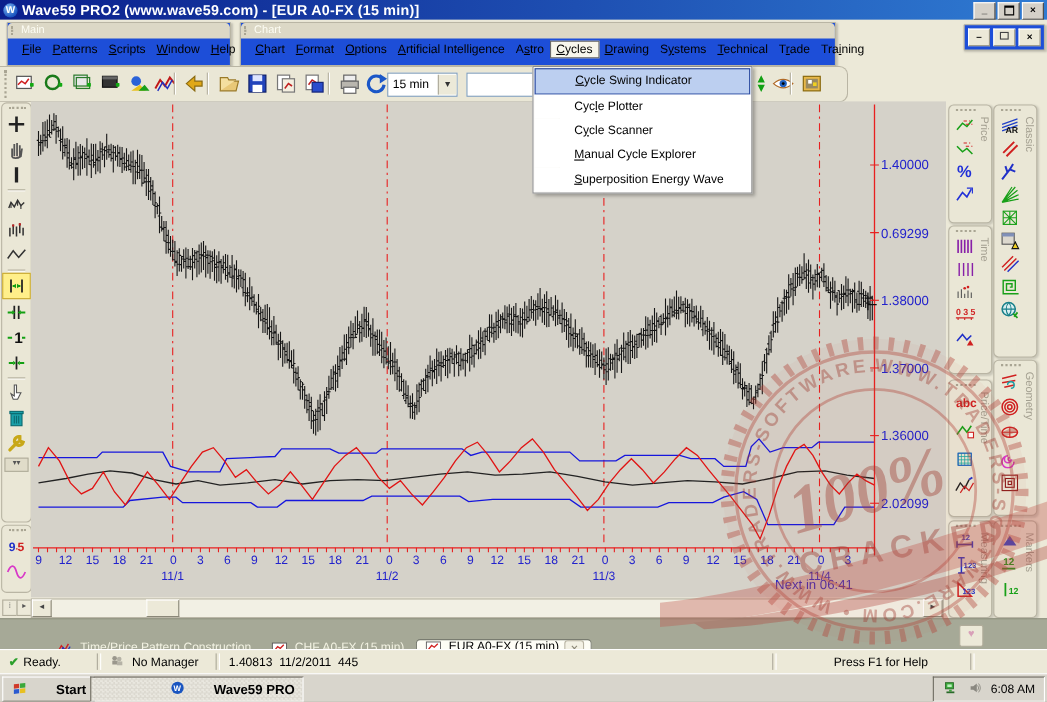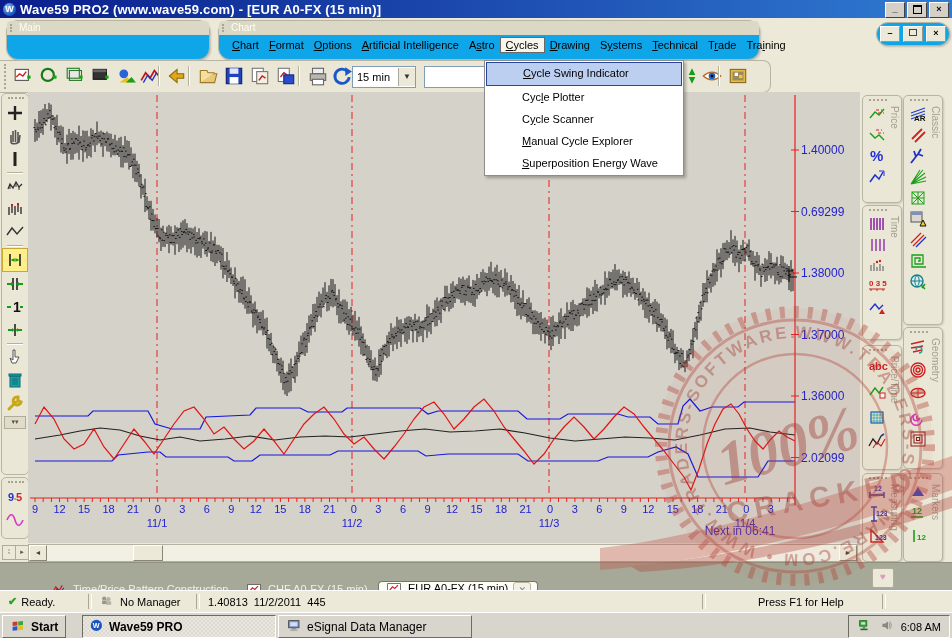--- a/index.html
+++ b/index.html
@@ -10,21 +10,21 @@
             background:linear-gradient(90deg,#0a1e8c 0%,#1e4fb2 55%,#2f7bd2 100%);
             color:#fff;display:flex;align-items:center;}
   .titlebar .appicon{width:13px;height:13px;border-radius:50%;margin:0 4px 0 3px;
             background:radial-gradient(circle at 35% 30%,#7db6f0,#1a55c0 70%);color:#fff;
             font-size:9px;font-weight:bold;text-align:center;line-height:13px;}
   .titlebar .ttext{font-weight:bold;font-size:13px;letter-spacing:.2px;}
   .tbtns{position:absolute;right:3px;top:2px;display:flex;gap:2px;}
   .tbtn{width:18px;height:14px;background:#d4d0c8;border:1px solid;border-color:#fff #404040 #404040 #fff;
         font-size:9px;line-height:12px;text-align:center;font-weight:bold;color:#000;}
   
-  .panel{position:absolute;background:#0ea5e9;border:1px solid #b9b5a4;border-radius:12px;
+  .panel{position:absolute;background:#1d4ed8;border:1px solid #b9b5a4;border-radius:1px;
          box-shadow:1px 1px 2px rgba(0,0,0,.18);}
   .panel-hdr{height:14px;background:#dcd8c6;border-radius:4px 4px 0 0;color:#fdfdf4;
              font-size:10px;padding-left:12px;line-height:14px;position:relative;}
   .grip{position:absolute;left:3px;top:3px;width:3px;bottom:3px;border-left:2px dotted #a9a593;}
   .hgrip{position:absolute;left:6px;top:3px;height:3px;right:14px;border-top:2px dotted #a9a593;}
   .menurow{display:flex;align-items:center;height:20px;padding-left:8px;white-space:nowrap;}
   .mi{padding:2px 5px;cursor:default;}
   .mi.pressed{border:1px solid #6a6a6a;background:#f8f6ec;padding:1px 5px;}
   .mi u{text-decoration:underline;}
   
@@ -77,22 +77,22 @@
   .tab-close{width:16px;height:15px;border:1px solid #b9b5a4;border-radius:3px;background:#f3f1e4;
           font-size:9px;line-height:14px;text-align:center;color:#8a8675;}
   .tabbar-btn{position:absolute;right:58px;top:5px;width:20px;height:18px;background:#ece9d8;
           border:1px solid #b0ac9a;border-radius:2px;text-align:center;line-height:16px;color:#d8a0b8;font-size:10px;}
   
   .statusbar{position:absolute;left:0;top:590px;width:952px;height:22px;background:#ece9d8;border-top:1px solid #fff;}
   .st-pane{position:absolute;top:2px;height:17px;display:flex;align-items:center;gap:4px;padding:0 6px;}
   .st-div{position:absolute;top:3px;width:2px;height:15px;border-left:1px solid #aca899;border-right:1px solid #fff;}
   
   .taskbar{position:absolute;left:0;top:612px;width:952px;height:26px;background:#d8d5cc;border-top:1px solid #fff;}
-  .tk-btn{position:absolute;top:2px;height:21px;display:flex;align-items:center;gap:3px;padding:0 7px;
-          background:#d8d5cc;border:1px solid;border-color:#fff #6e6b60 #6e6b60 #fff;font-weight:bold;font-size:12px;}
+  .tk-btn{position:absolute;top:2px;height:21px;display:flex;align-items:center;gap:23px;padding:0 7px;
+          background:#d8d5cc;border:1px solid;border-color:#fff #6e6b60 #6e6b60 #fff;font-weight:bold;font-size:12px;justify-content:flex-end;}
   .tk-btn.pressed{border-color:#6e6b60 #fff #fff #6e6b60;
           background:repeating-conic-gradient(#e9e7df 0 25%,#dcd9d0 0 50%) 0 0/4px 4px;}
   .tray{position:absolute;right:2px;top:2px;height:21px;display:flex;align-items:center;gap:5px;
         padding:0 8px;border:1px solid;border-color:#6e6b60 #fff #fff #6e6b60;font-size:11px;}
   .price-label{position:absolute;color:#2222cc;font-size:12px;}
   .next-text{position:absolute;color:#1a1acc;font-size:12px;}
   .wm-svg{position:absolute;z-index:30;pointer-events:none;}
 </style>
 </head>
 <body>
@@ -106,20 +106,27 @@
       <div class="tbtn">_</div>
       <div class="tbtn"><span style="display:inline-block;width:7px;height:6px;border:1px solid #000;border-top-width:2px;margin-top:2px"></span></div>
       <div class="tbtn">×</div>
     </div>
   </div>
 
   <div style="position:absolute;left:0;top:18px;width:952px;height:42px;background:#ece9d8;"></div>
 
   <div class="panel" style="left:6px;top:20px;width:202px;height:38px;">
     <div class="panel-hdr"><span class="grip"></span><span>Main</span></div>
+    <div class="menurow" id="menu-main">
+        <span class="mi"><u>F</u>ile</span>
+        <span class="mi"><u>P</u>atterns</span>
+        <span class="mi"><u>S</u>cripts</span>
+        <span class="mi"><u>W</u>indow</span>
+        <span class="mi"><u>H</u>elp</span>
+      </div>
   </div>
 
   <div class="panel" style="left:218px;top:20px;width:540px;height:38px;">
     <div class="panel-hdr"><span class="grip"></span><span>Chart</span></div>
     <div class="menurow" id="menu-chart">
         <span class="mi"><u>C</u>hart</span>
         <span class="mi"><u>F</u>ormat</span>
         <span class="mi"><u>O</u>ptions</span>
         <span class="mi"><u>A</u>rtificial Intelligence</span>
         <span class="mi">A<u>s</u>tro</span>
@@ -858,31 +865,20 @@
     </div>
     <div class="tk-btn pressed" style="left:82px;width:178px;">
       <span id="task-icon-0">
           <svg width="16" height="16" viewBox="0 0 20 20" style="display:block">
             <circle cx="8" cy="8" r="7" fill="#1a55c0"></circle>
             <text x="3.5" y="11.5" fill="#fff" font-size="9" font-family="Liberation Sans,sans-serif" font-weight="bold">W</text>
           </svg>
         </span>
       <span>Wave59 PRO</span>
     </div>
-    <div class="tk-btn" style="left:278px;width:178px;font-weight:normal;font-size:12px;">
-      <span id="task-icon-1">
-          <svg width="18" height="16" viewBox="0 0 20 20" style="display:block">
-            <rect x="2" y="2" width="13" height="9" fill="#7a90c8" stroke="#444"></rect>
-            <rect x="4" y="4" width="9" height="5" fill="#cfe0f8"></rect>
-            <rect x="6" y="11" width="5" height="2" fill="#888"></rect>
-            <rect x="4" y="13" width="9" height="2" fill="#aaa"></rect>
-          </svg>
-        </span>
-      <span>eSignal Data Manager</span>
-    </div>
 
     <div class="tray">
       <span id="tray-net">
           <svg width="18" height="16" viewBox="0 0 20 20" style="display:block">
             <rect x="2" y="2" width="9" height="7" fill="#3aa83a" stroke="#2a6a2a"></rect>
             <rect x="4" y="4" width="5" height="3" fill="#bff0bf"></rect>
             <rect x="6" y="10" width="3" height="2" fill="#3aa83a"></rect>
             <rect x="3" y="12" width="9" height="2" fill="#2a6a2a"></rect>
           </svg>
         </span>

